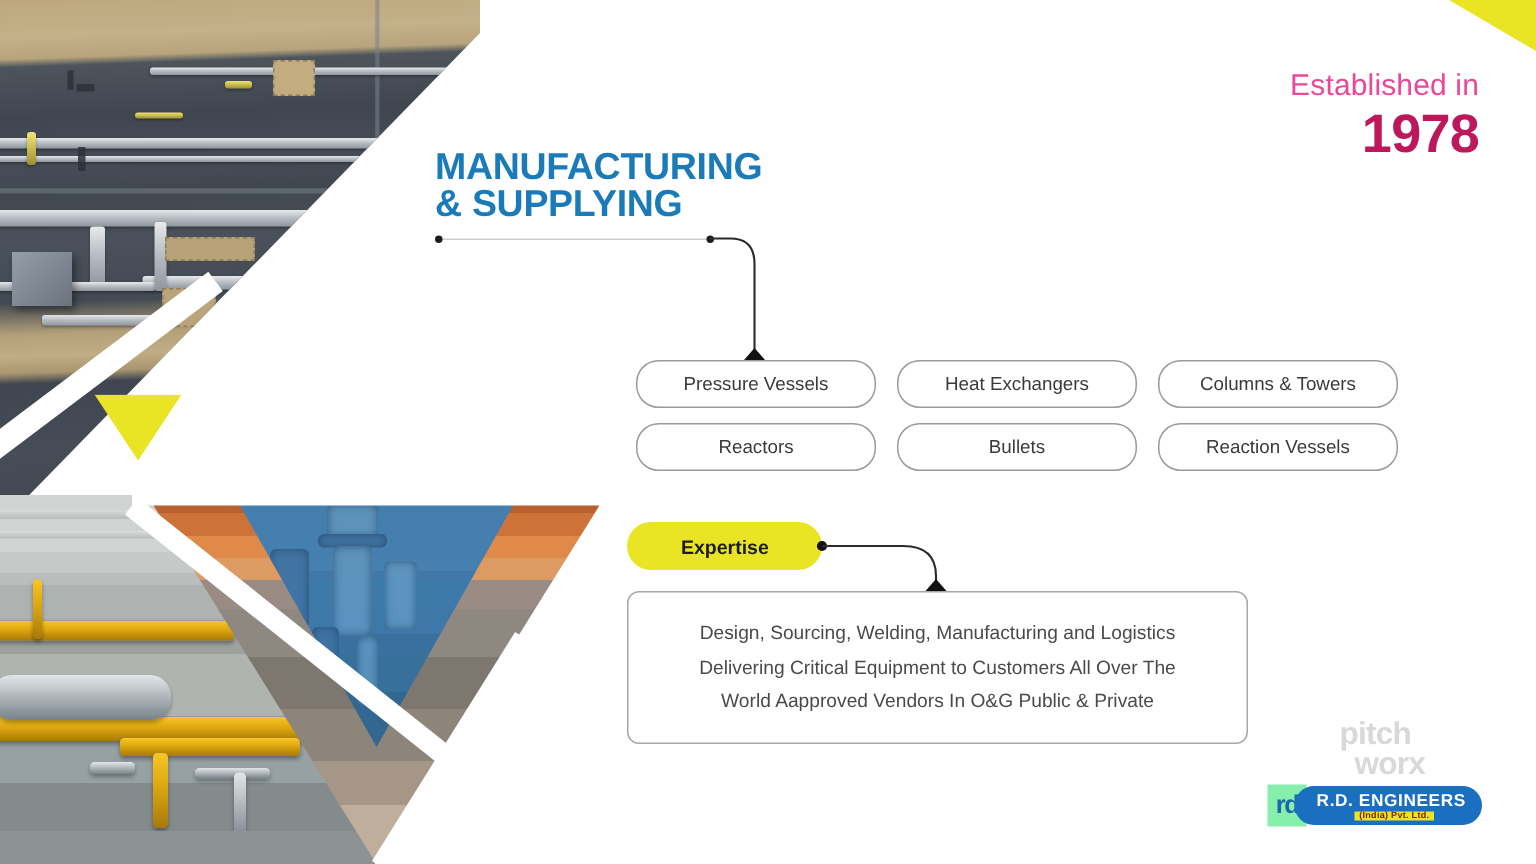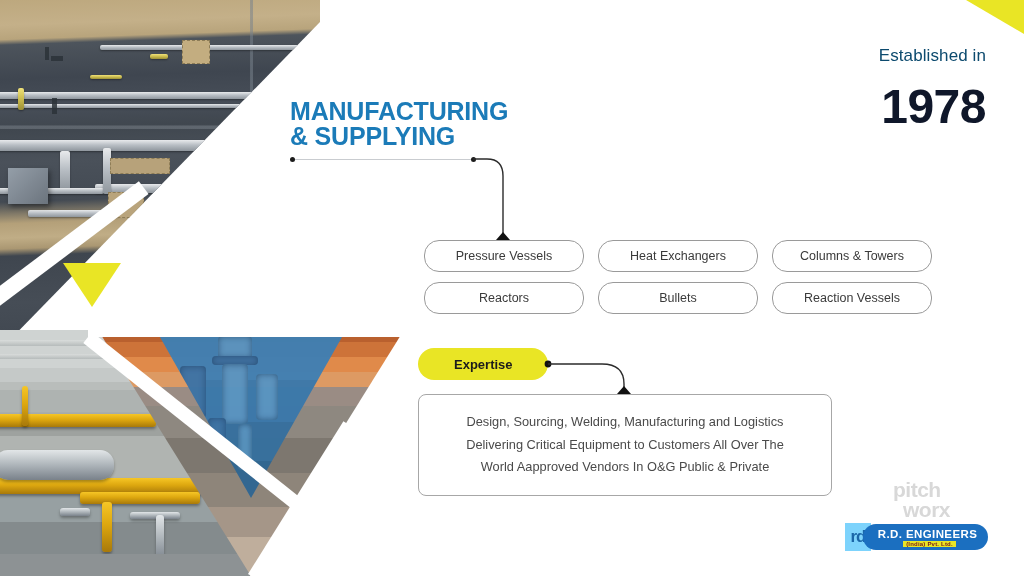--- a/index.html
+++ b/index.html
@@ -177,30 +177,30 @@
     z-index: 8;
   }
 
   .established {
     position:absolute;
     right: 38px; top: 46px;
     text-align: right;
     z-index: 8;
   }
   .established .lbl {
-    font-size: 17px;
-    color: #0c4a6e;
+    font-size: 20px;
+    color: #ec4899;
     letter-spacing: .1px;
   }
   .established .yr {
-    font-size: 48px;
+    font-size: 36px;
     font-weight: bold;
-    color: #0f172a;
+    color: #be185d;
     line-height: .95;
-    margin-top: 18px;
+    margin-top: 3px;
     letter-spacing: -.5px;
   }
 
   .headline {
     position:absolute;
     left: 290px; top: 99px;
     color: #1b7bb8;
     font-weight: bold;
     font-size: 25px;
     line-height: 1.0;
@@ -309,21 +309,21 @@
 
   .rd-logo {
     position:absolute;
     left: 845px; top: 523px;
     width: 143px; height: 28px;
     z-index: 9;
   }
   .rd-mark {
     position:absolute; left:0; top:0;
     width: 26px; height: 28px;
-    background:#7dd3fc;
+    background:#86efac;
     display:flex; align-items:center; justify-content:center;
     font-weight:bold; font-size:17px; color:#1a66a8;
     letter-spacing:-1px;
   }
   .rd-pill {
     position:absolute; left: 18px; top: 1px;
     width: 125px; height: 26px;
     background:#1b6fc0;
     border-radius: 13px;
     display:flex; flex-direction:column;

